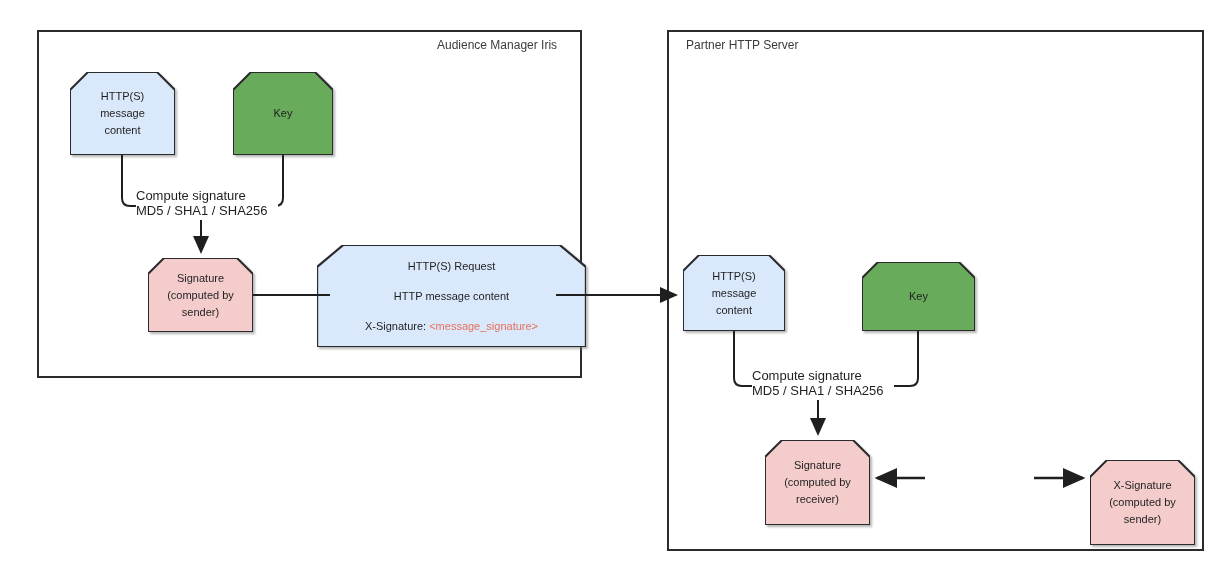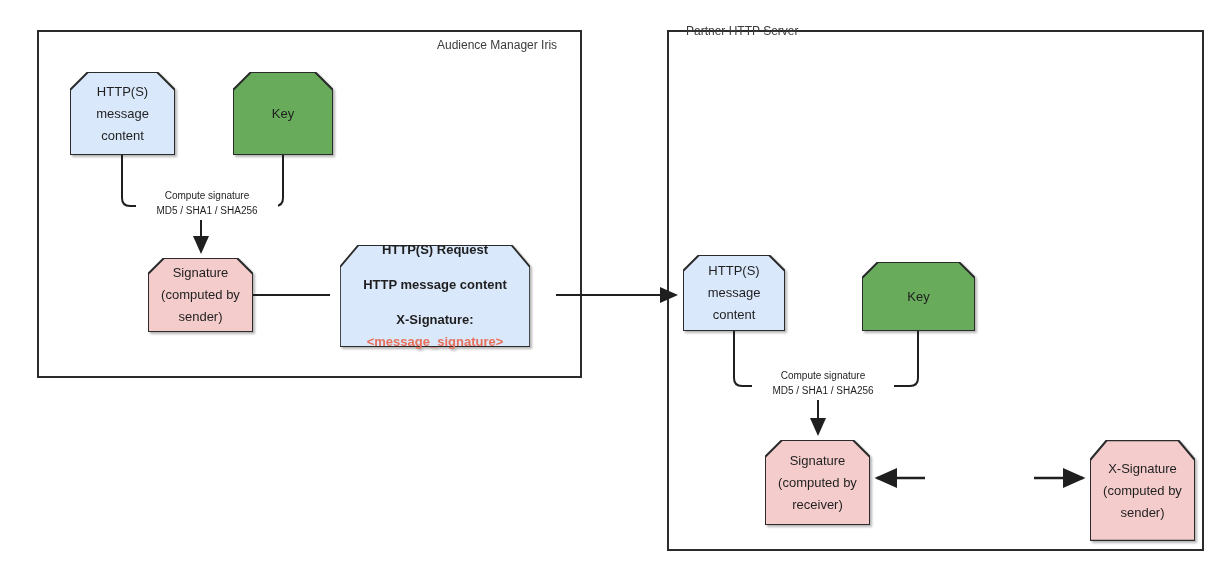--- a/index.html
+++ b/index.html
@@ -30,43 +30,43 @@
     white-space: nowrap;
     line-height: 14px;
   }
   .node {
     position: absolute;
     box-sizing: border-box;
     display: flex;
     align-items: center;
     justify-content: center;
     text-align: center;
-    font-size: 13px;
-    line-height: 22px;
+    font-size: 11px;
+    line-height: 17px;
     color: #1f1f1f;
     padding: 2px 6px;
     filter: drop-shadow(2px 2px 1px rgba(120,120,120,0.55));
   }
   .node .label {
     position: relative;
     z-index: 2;
     width: 100%;
   }
   .shape-bg {
     position: absolute;
     inset: 0;
     z-index: 1;
   }
   .shape-bg svg { display: block; width: 100%; height: 100%; }
   .edge-label {
     position: absolute;
-    font-size: 10px;
+    font-size: 13px;
     line-height: 15px;
     color: #1f1f1f;
-    text-align: center;
+    text-align: left;
     white-space: pre-line;
     background: #ffffff;
     z-index: 5;
   }
   .edge-label.orange { color: #E8951E; }
   .svg-overlay {
     position: absolute;
     left: 0; top: 0;
     width: 1230px;
     height: 575px;
@@ -109,38 +109,38 @@
     <span class="shape-bg">
       <svg viewBox="0 0 105 74" preserveAspectRatio="none">
         <polygon points="0,16 16,0 89,0 105,16 105,74 0,74" fill="#F5CCCC" stroke="#2B2B2B" stroke-width="2"></polygon>
       </svg>
     </span>
     <span class="label" style="white-space:pre-line;">Signature
 (computed by
 sender)</span>
   </div>
 
-  <div class="node" style="left:340px; top:245px; width:190px; height:102px;font-weight:bold;">
+  <div class="node" style="left:317px; top:245px; width:269px; height:102px;">
     <span class="shape-bg">
       <svg viewBox="0 0 226 102" preserveAspectRatio="none">
         <polygon points="0,22 22,0 204,0 226,22 226,102 0,102" fill="#DAE8FC" stroke="#2B2B2B" stroke-width="2"></polygon>
       </svg>
     </span>
     <span class="label">
       <span class="req-line">HTTP(S) Request</span>
       <span class="req-line">HTTP message content</span>
       <span class="req-line"><span>X-Signature: </span><span class="mono-red">&lt;message_signature&gt;</span></span>
     </span>
   </div>
 
   <div class="edge-label" style="left:136px; top:188px; width:142px;">Compute signature
 MD5 / SHA1 / SHA256</div>
 
   <div class="panel" style="left:667px; top:30px; width:537px; height:521px;"></div>
-  <div class="panel-title" style="left:686px; top:24px;">Partner HTTP Server</div>
+  <div class="panel-title" style="left:686px; top:38px;">Partner HTTP Server</div>
 
   <div class="node" style="left:683px; top:255px; width:102px; height:76px;">
     <span class="shape-bg">
       <svg viewBox="0 0 102 76" preserveAspectRatio="none">
         <polygon points="0,16 16,0 86,0 102,16 102,76 0,76" fill="#DAE8FC" stroke="#2B2B2B" stroke-width="2"></polygon>
       </svg>
     </span>
     <span class="label" style="white-space:pre-line;">HTTP(S)
 message
 content</span>
@@ -159,21 +159,21 @@
     <span class="shape-bg">
       <svg viewBox="0 0 105 85" preserveAspectRatio="none">
         <polygon points="0,17 17,0 88,0 105,17 105,85 0,85" fill="#F5CCCC" stroke="#2B2B2B" stroke-width="2"></polygon>
       </svg>
     </span>
     <span class="label" style="white-space:pre-line;">Signature
 (computed by
 receiver)</span>
   </div>
 
-  <div class="node" style="left:1090px; top:440px; width:105px; height:101px;justify-content:center;">
+  <div class="node" style="left:1090px; top:460px; width:105px; height:85px;justify-content:center;">
     <span class="shape-bg">
       <svg viewBox="0 0 105 85" preserveAspectRatio="none">
         <polygon points="0,17 17,0 88,0 105,17 105,85 0,85" fill="#F5CCCC" stroke="#2B2B2B" stroke-width="2"></polygon>
       </svg>
     </span>
     <span class="label" style="white-space:pre-line;">X-Signature
 (computed by
 sender)</span>
   </div>
 

